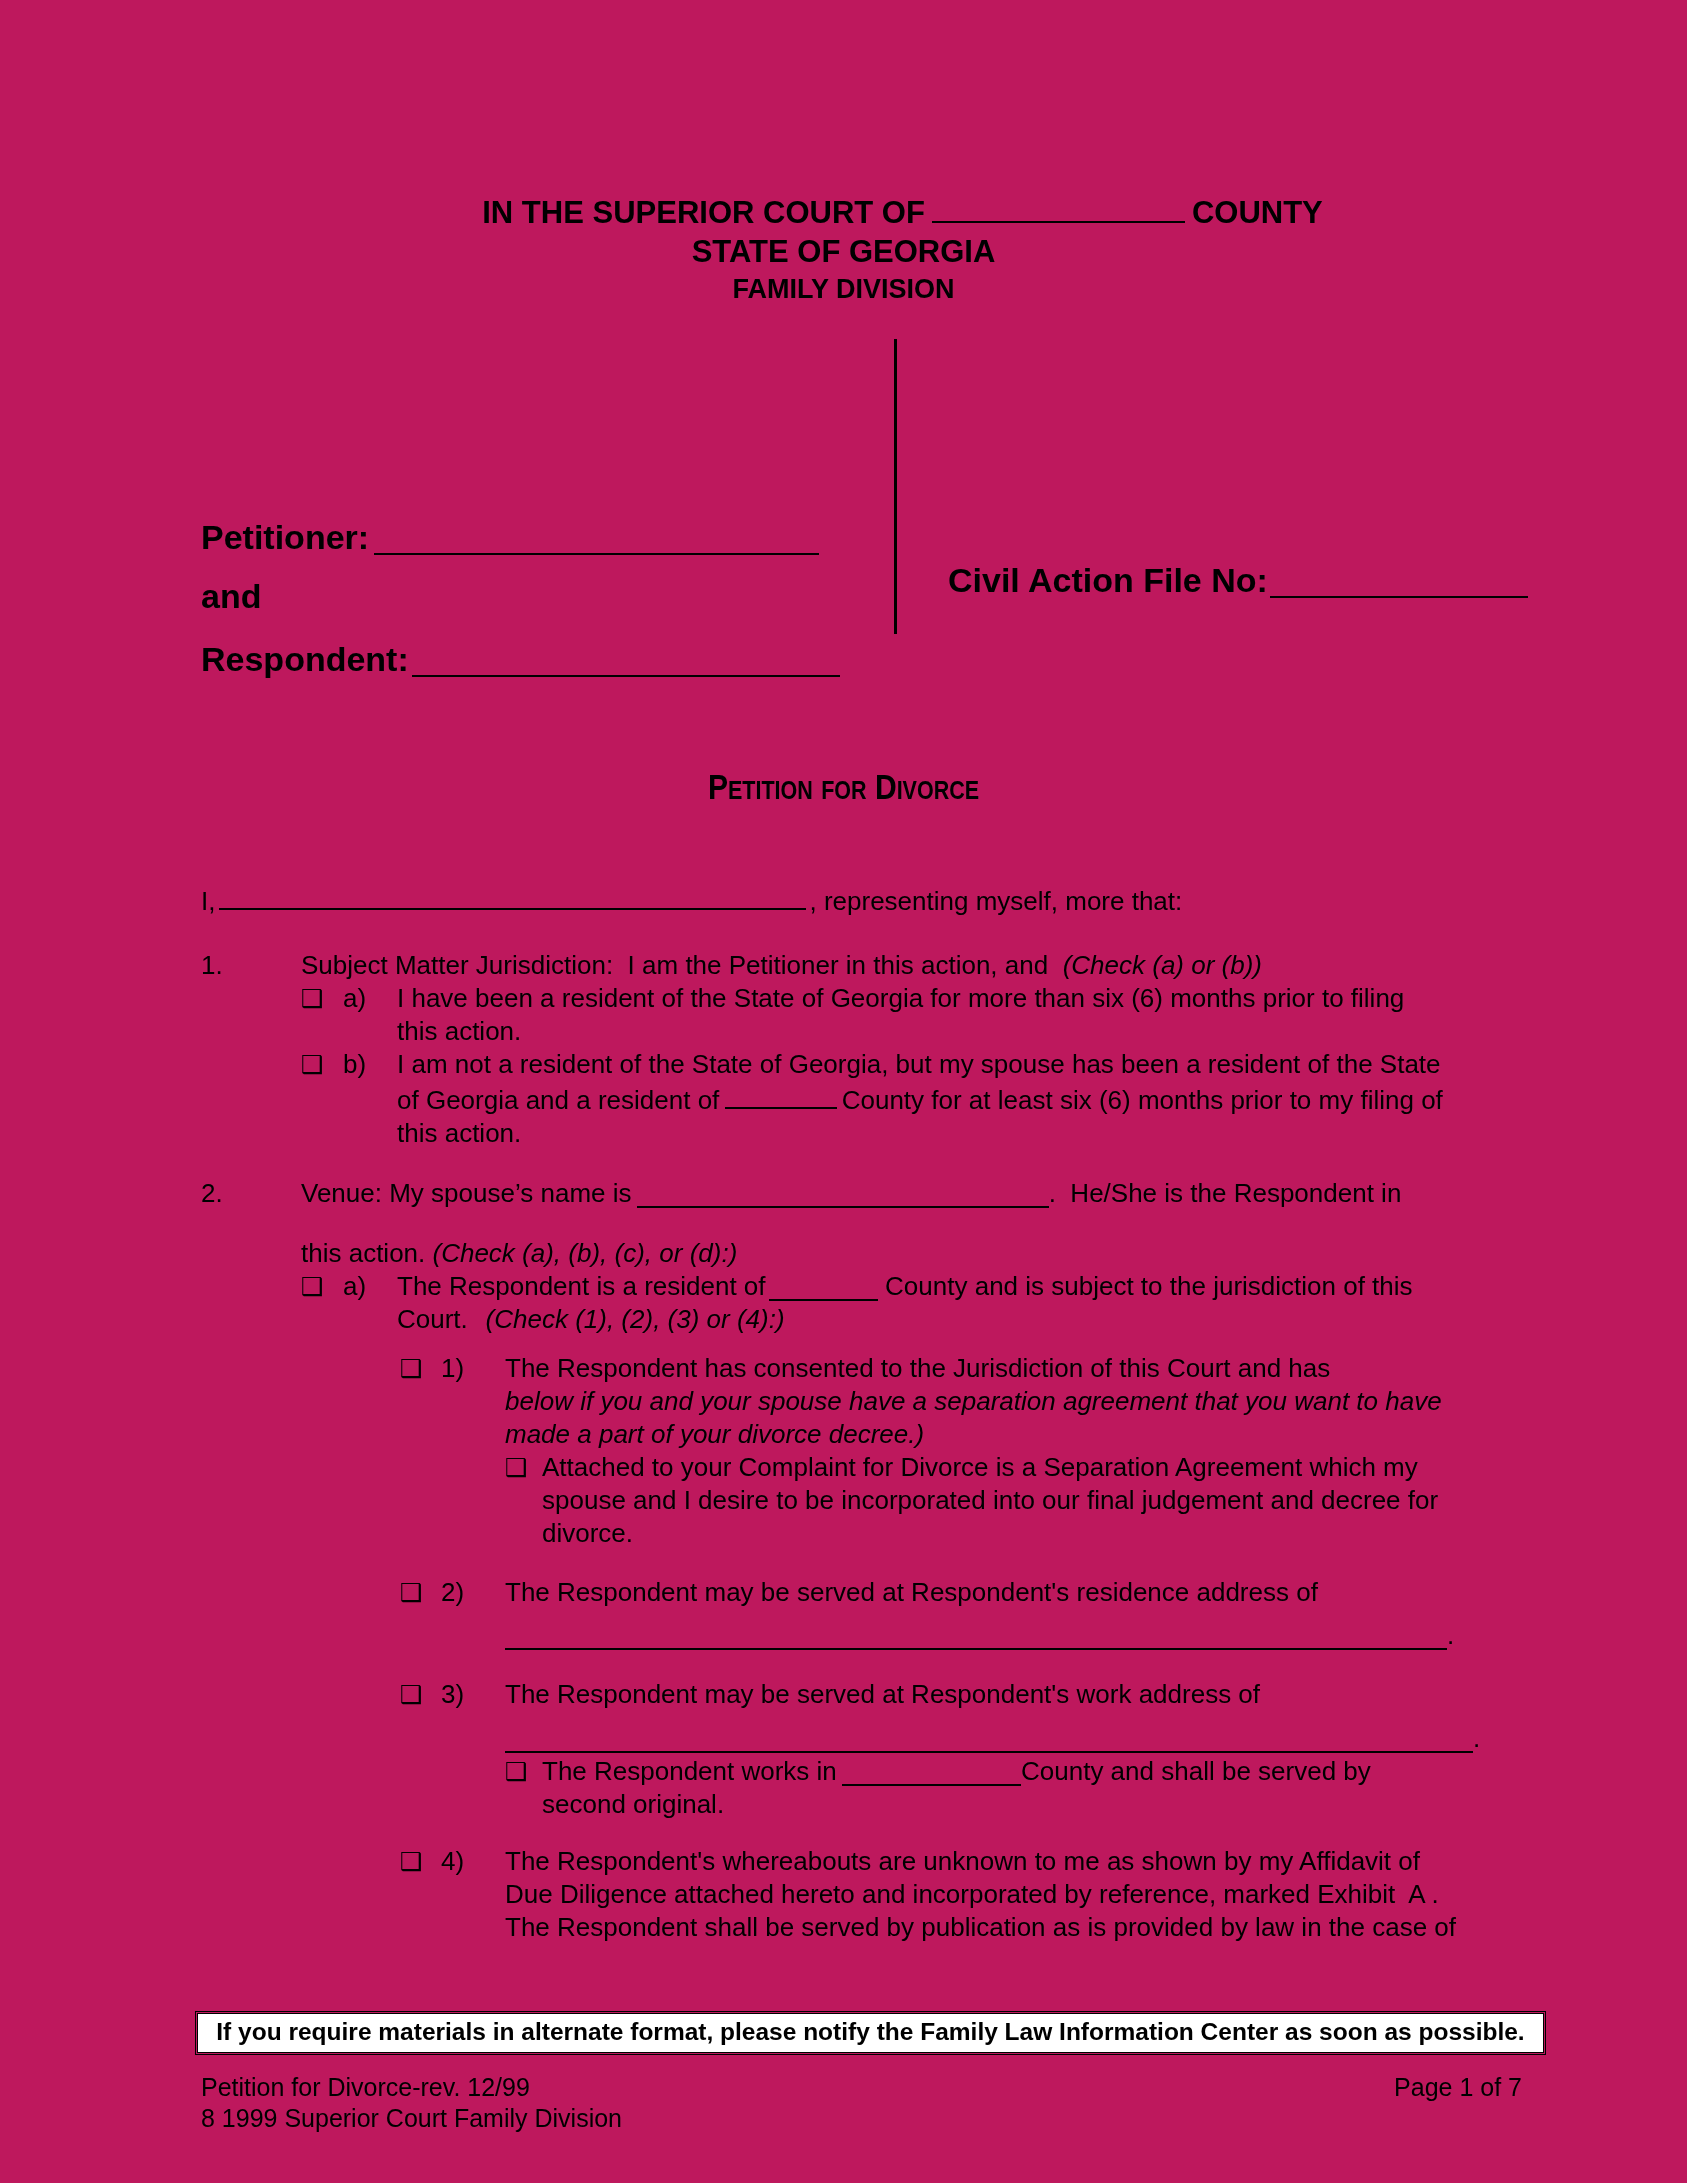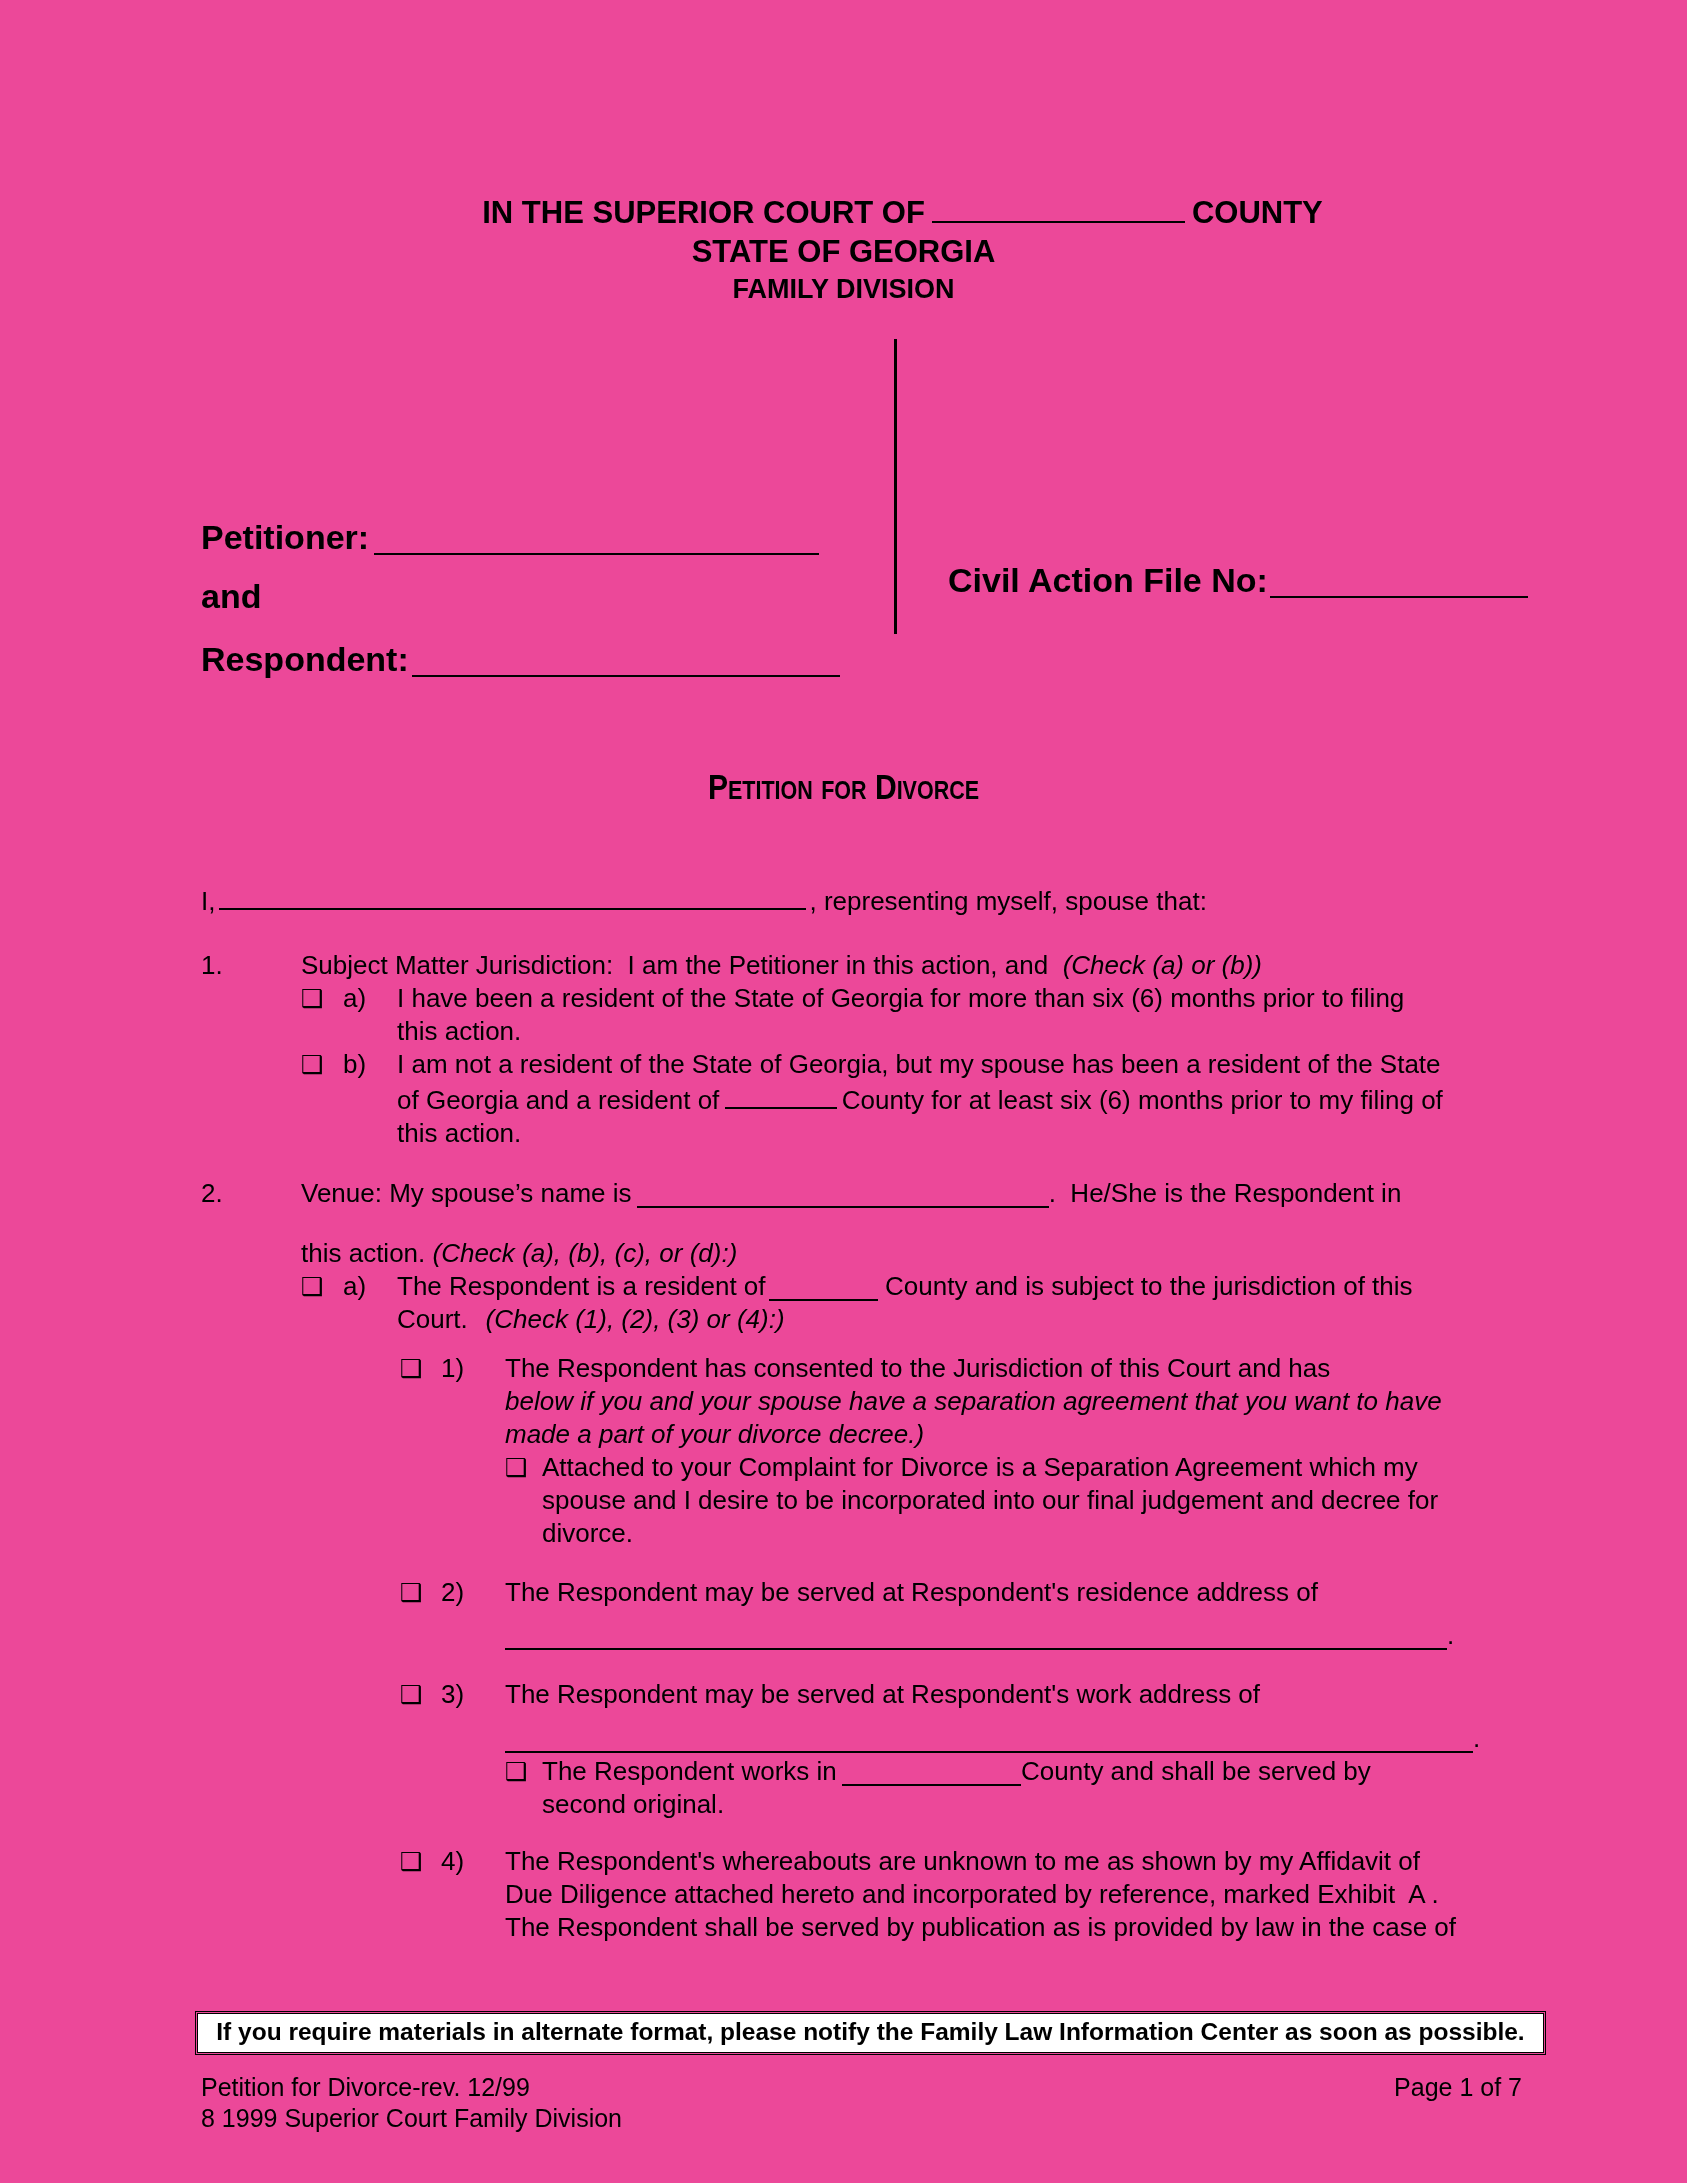--- a/index.html
+++ b/index.html
@@ -1,19 +1,19 @@
 <!DOCTYPE html>
 <html style="font-size:14px"><head>
 <meta charset="utf-8">
 <style>
   html,body{margin:0;padding:0;background:#e8e8e8;}
   .page{
     position:relative;
     width:1687px;height:2184px;
-    background:#ec4899;
+    background:#be185d;
     color:#000;
     font-family:"Liberation Sans", sans-serif;
     overflow:hidden;
   }
   .b{font-weight:normal;}
   .i{font-style:italic;}
   .pre{white-space:pre-wrap;}
   .ln{display:block;}
 
   
@@ -128,21 +128,21 @@
     <span>Respondent:</span><span class="blank w490"></span>
   </div>
   <div class="vline"></div>
   <div class="cap-row row-civil">
     <span>Civil Action File No:</span><span class="blank w295"></span>
   </div>
 
   <div class="doc-title">Petition for Divorce</div>
 
   <div class="intro-row">
-    <span>I,</span><span class="blank w672"></span><span>, representing myself, spouse that:</span>
+    <span>I,</span><span class="blank w672"></span><span>, representing myself, more that:</span>
   </div>
 
   <section class="section section1">
     <div class="s-head">
       <span class="s-num">1.</span>
       <span class="s-body">
         <span class="b">Subject Matter Jurisdiction:</span>
         <span class="pre"> I am the Petitioner in this action, and </span>
         <span class="i">(Check (a) or (b))</span>
       </span>

